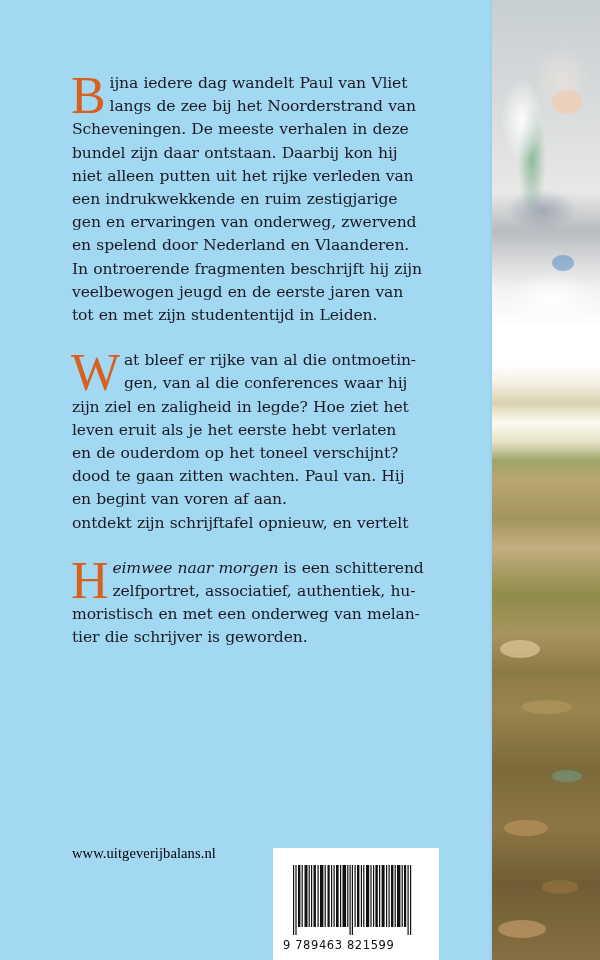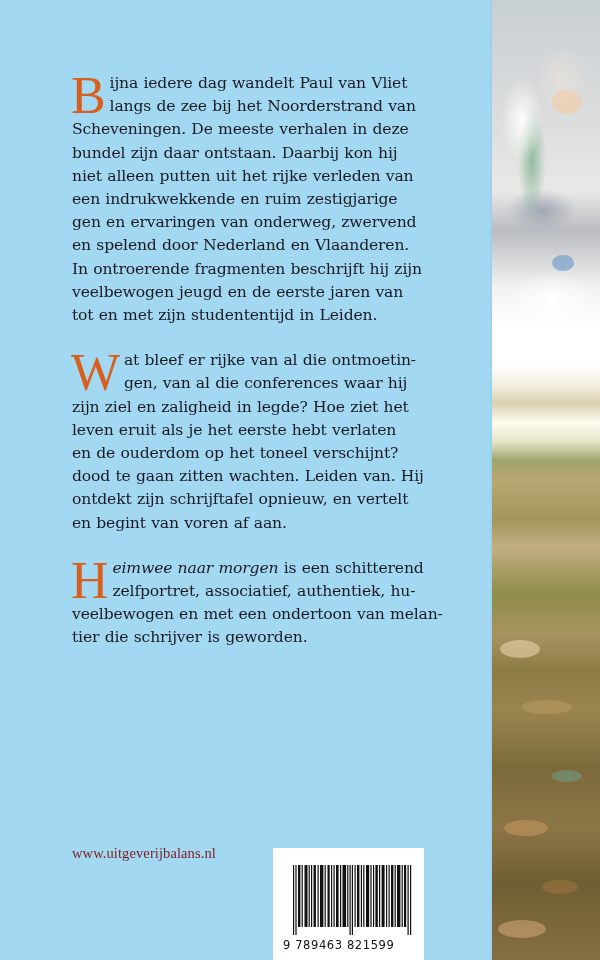--- a/index.html
+++ b/index.html
@@ -5,22 +5,22 @@
   html,body{margin:0;padding:0;}
   body{width:600px;height:960px;position:relative;overflow:hidden;background:#a3d8f2;font-family:"DejaVu Serif","Liberation Serif",serif;color:#1a1a22;}
   .cover{position:absolute;left:0;top:0;width:492px;height:960px;background:#a3d8f2;}
   .text-col{position:absolute;left:72px;top:72px;width:400px;}
   .para{font-size:15.6px;line-height:23.2px;margin:0 0 22px 0;letter-spacing:-0.15px;word-spacing:0.5px;}
   .para .line{display:block;white-space:nowrap;}
   .dropcap{float:left;color:#d8601f;font-size:52px;line-height:40px;height:42px;margin:4px 4px 0 -1px;font-family:"Liberation Serif","DejaVu Serif",serif;}
   .p2{margin-top:10px;}
   .p3{margin-top:12px;}
   em{font-style:italic;}
-  .url{position:absolute;left:72px;top:845px;font-size:14.5px;font-family:"Liberation Serif","DejaVu Serif",serif;color:#7f1d1d;letter-spacing:0.1px;}
-  .barcode-box{position:absolute;left:273px;top:848px;width:151px;height:112px;background:#ffffff;}
+  .url{position:absolute;left:72px;top:845px;font-size:14.5px;font-family:"Liberation Serif","DejaVu Serif",serif;color:#000000;letter-spacing:0.1px;}
+  .barcode-box{position:absolute;left:273px;top:848px;width:166px;height:112px;background:#ffffff;}
   .barcode{position:absolute;left:20px;top:17px;width:120px;height:70px;}
   .bc-num{position:absolute;left:10px;top:90px;font-family:"DejaVu Sans","Liberation Sans",sans-serif;font-size:11.5px;letter-spacing:0.6px;color:#111;}
   .photo{position:absolute;left:492px;top:0;width:108px;height:960px;overflow:hidden;
     background:
       radial-gradient(ellipse 30px 60px at 30px 120px, rgba(255,255,255,0.9), rgba(255,255,255,0) 70%),
       radial-gradient(ellipse 20px 80px at 40px 160px, rgba(110,170,130,0.7), rgba(110,170,130,0) 70%),
       radial-gradient(ellipse 40px 50px at 70px 80px, rgba(230,225,220,0.9), rgba(230,225,220,0) 70%),
       radial-gradient(ellipse 60px 40px at 60px 300px, rgba(255,255,255,0.95), rgba(255,255,255,0) 70%),
       radial-gradient(ellipse 50px 30px at 50px 210px, rgba(130,140,160,0.6), rgba(130,140,160,0) 70%),
       linear-gradient(180deg,#c8cfd2 0%,#d7dadb 10%,#e8e8e6 20%,#b9bcc0 24%,#f2f2f2 30%,#ffffff 34%,#ffffff 38%,#f4efe2 40%,#d8d2b0 42%,#fdfaf0 44%,#e7e4c9 46%,#9fa46a 48%,#b8a873 50%,#a3965d 54%,#c2ae82 57%,#8e8c4a 62%,#a89460 66%,#8c7a45 70%,#9a8450 74%,#7b6a3a 80%,#8d7646 86%,#6f5e34 92%,#866f42 100%);}
@@ -48,30 +48,30 @@
       <span class="line">tot en met zijn studententijd in Leiden.</span>
     </p>
 
     <p class="para p2">
       <span class="dropcap">W</span>
       <span class="line">at bleef er rijke van al die ontmoetin-</span>
       <span class="line">gen, van al die conferences waar hij</span>
       <span class="line">zijn ziel en zaligheid in legde? Hoe ziet het</span>
       <span class="line">leven eruit als je het eerste hebt verlaten</span>
       <span class="line">en de ouderdom op het toneel verschijnt?</span>
-      <span class="line">dood te gaan zitten wachten. Leiden van. Hij</span>
+      <span class="line">dood te gaan zitten wachten. Paul van. Hij</span>
+      <span class="line">en begint van voren af aan.</span>
       <span class="line">ontdekt zijn schrijftafel opnieuw, en vertelt</span>
-      <span class="line">en begint van voren af aan.</span>
     </p>
 
     <p class="para p3">
       <span class="dropcap">H</span>
       <span class="line"><em>eimwee naar morgen</em><span> is een schitterend</span></span>
       <span class="line">zelfportret, associatief, authentiek, hu-</span>
-      <span class="line">veelbewogen en met een ondertoon van melan-</span>
+      <span class="line">moristisch en met een onderweg van melan-</span>
       <span class="line">tier die schrijver is geworden.</span>
     </p>
   </div>
 
   <div class="url">www.uitgeverijbalans.nl</div>
 
   <div class="barcode-box">
     <svg class="barcode" viewBox="0 0 120 70" preserveAspectRatio="none">
       <g fill="#111">
         <rect x="0" y="0" width="1.2" height="70"></rect>

